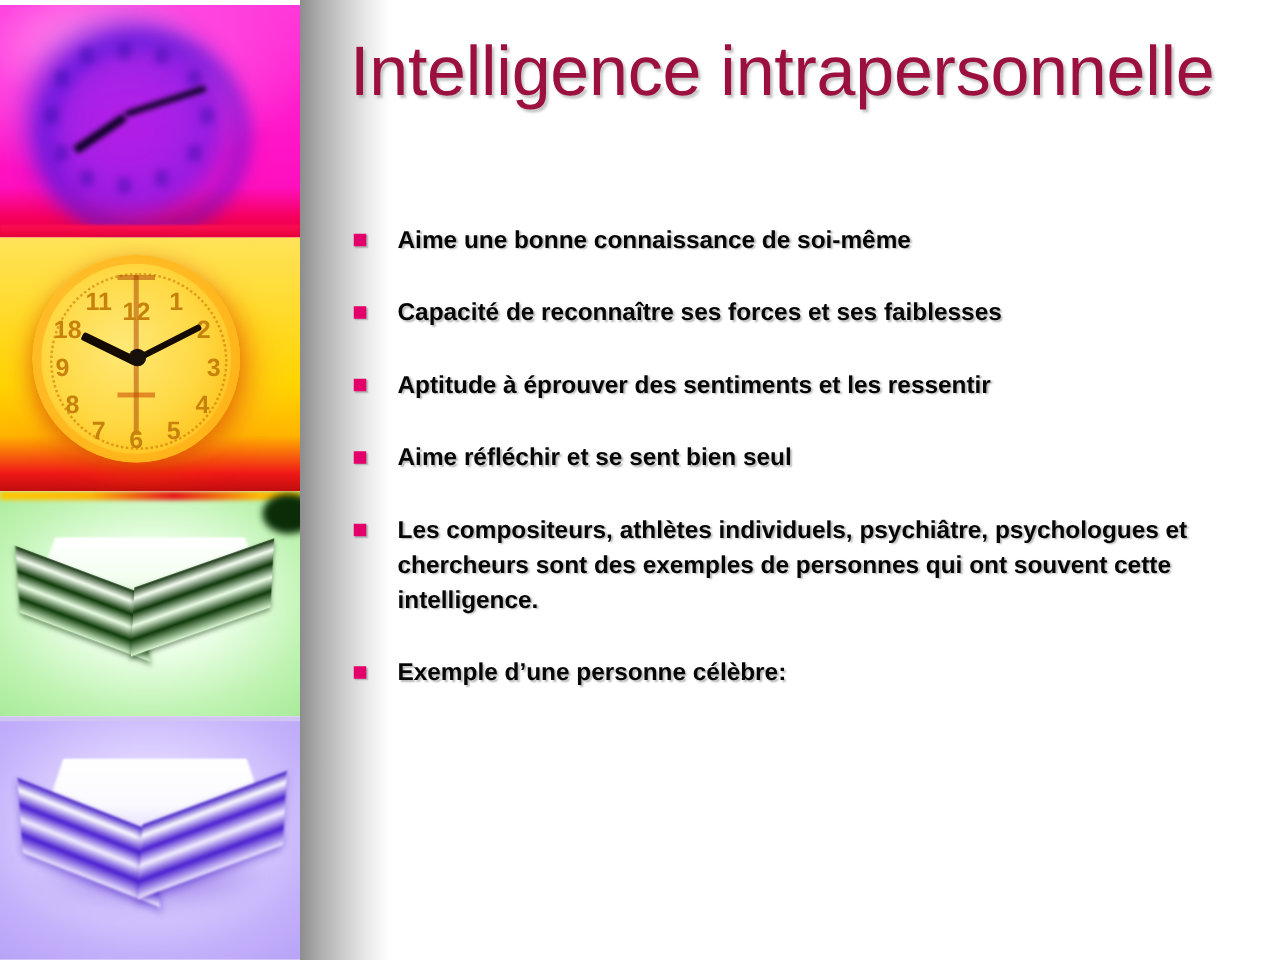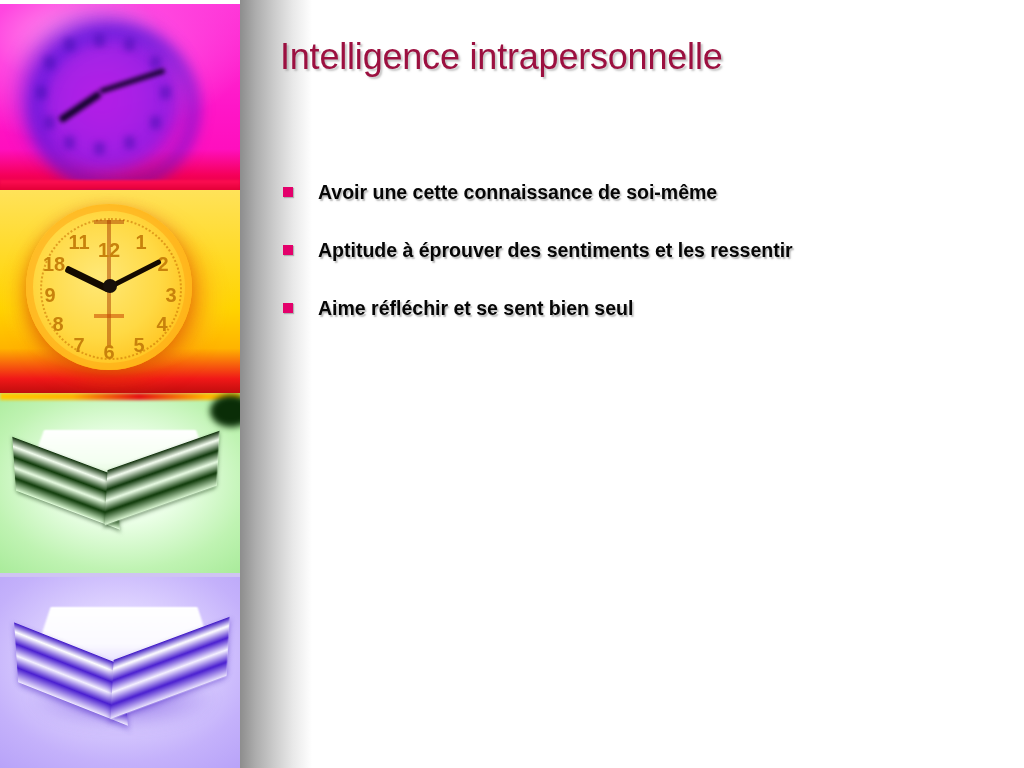--- a/index.html
+++ b/index.html
@@ -236,21 +236,21 @@
     width: 72px; height: 768px;
     background: linear-gradient(90deg, #8d8d8d 0%, #adadad 22%, #cccccc 48%, #e9e9e9 74%, #ffffff 100%);
   }
 
   
   #slide-title {
     position: absolute;
     left: 280px;
     top: 28px;
     width: 700px;
-    font-size: 36px;
+    font-size: 56px;
     line-height: 58px;
     font-weight: normal;
     color: #9c1040;
     letter-spacing: -0.2px;
     text-shadow: 2px 2px 2px rgba(150,150,150,.55);
     white-space: nowrap;
   }
 
   #bullet-list {
     position: absolute;
@@ -360,31 +360,43 @@
   </div>
 
   <div id="strip-fade"></div>
 
   <div id="slide-title">Intelligence intrapersonnelle</div>
 
   <div id="bullet-list">
 
     <div class="bullet-row">
       <span class="bullet-marker"></span>
-      <span class="bullet-text">Avoir une cette connaissance de soi-même</span>
-    </div>
-
+      <span class="bullet-text">Aime une bonne connaissance de soi-même</span>
+    </div>
 
     <div class="bullet-row">
       <span class="bullet-marker"></span>
+      <span class="bullet-text">Capacité de reconnaître ses forces et ses faiblesses</span>
+    </div>
+
+    <div class="bullet-row">
+      <span class="bullet-marker"></span>
       <span class="bullet-text">Aptitude à éprouver des sentiments et les ressentir</span>
     </div>
 
     <div class="bullet-row">
       <span class="bullet-marker"></span>
       <span class="bullet-text">Aime réfléchir et se sent bien seul</span>
     </div>
 
-
+    <div class="bullet-row paragraph">
+      <span class="bullet-marker"></span>
+      <span class="bullet-text">Les compositeurs, athlètes individuels, psychiâtre, psychologues et chercheurs sont des exemples de personnes qui ont souvent cette intelligence.</span>
+    </div>
+
+    <div class="bullet-row">
+      <span class="bullet-marker"></span>
+      <span class="bullet-text">Exemple d’une personne célèbre:</span>
+    </div>
 
   </div>
 
 </div>
 
 </body></html>

